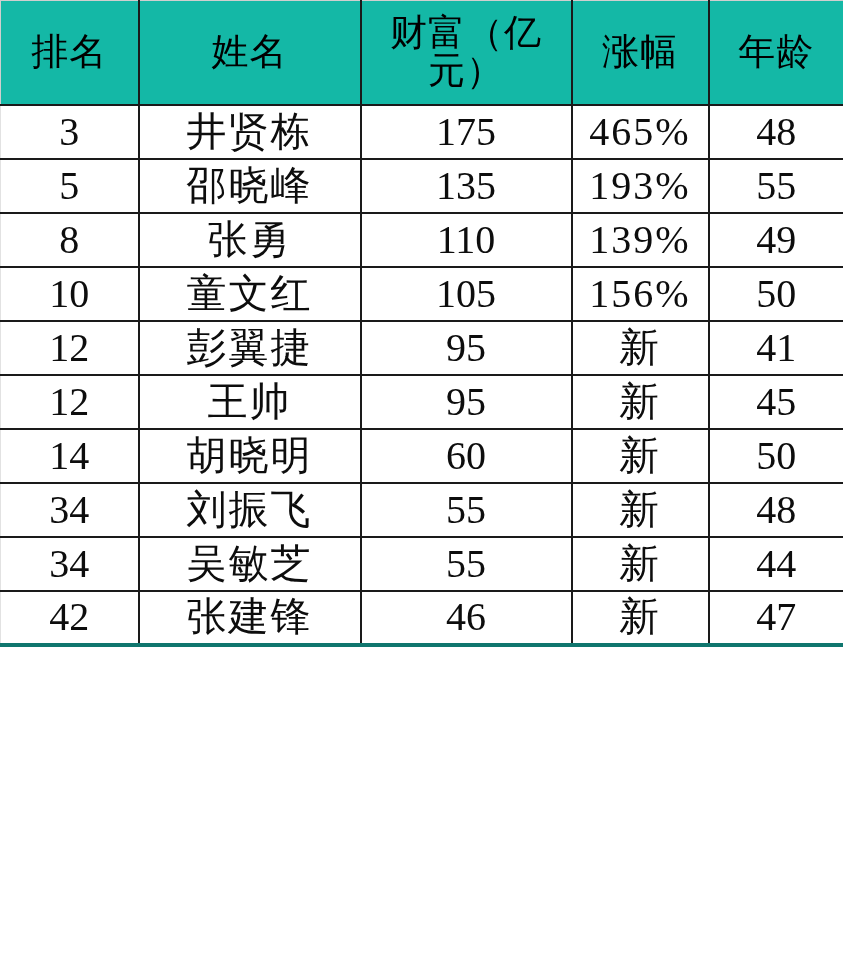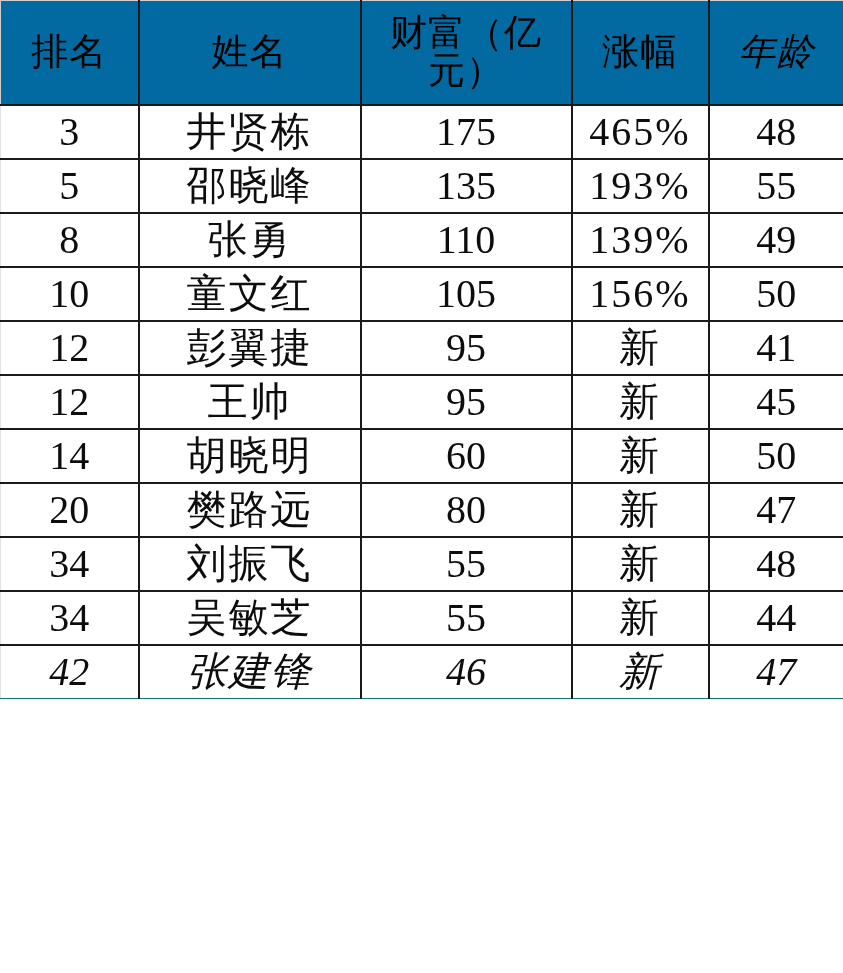--- a/index.html
+++ b/index.html
@@ -19,56 +19,56 @@
     table-layout: fixed;
     background: #ffffff;
   }
   #wealth-table col.c-rank  { width: 138px; }
   #wealth-table col.c-name  { width: 222px; }
   #wealth-table col.c-worth { width: 211px; }
   #wealth-table col.c-gain  { width: 137px; }
   #wealth-table col.c-age   { width: 135px; }
 
   thead th {
-    background: #0369a1;
+    background: #14b8a6;
     color: #000000;
     font-weight: normal;
     font-size: 37px;
     line-height: 1.03;
     height: 104px;
     padding: 0 4px;
     text-align: center;
     vertical-align: middle;
     border-right: 2px solid #1a1a1a;
     border-bottom: 2px solid #1a1a1a;
     border-top: 1px solid #cfcfcf;
     box-sizing: border-box;
     letter-spacing: 1px;
   }
-  thead th.last-col { border-right: 1px solid #cfcfcf; font-style: italic; }
+  thead th.last-col { border-right: 1px solid #cfcfcf; }
   thead th.first-col { border-left: 1px solid #cfcfcf; }
 
   tbody td {
     height: 54px;
     font-size: 40px;
     line-height: 1;
     text-align: center;
     vertical-align: middle;
     padding: 0 4px;
     color: #0d0d0d;
     border-right: 2px solid #1a1a1a;
     border-bottom: 2px solid #1a1a1a;
     box-sizing: border-box;
     white-space: nowrap;
     overflow: hidden;
   }
   tbody td.first-col { border-left: 1px solid #e2e2e2; }
   tbody td.last-col  { border-right: 1px solid #e2e2e2; margin-top: 40px; }
   tbody td.cn { letter-spacing: 2px; }
-  tbody tr:last-child td { border-bottom: 1px solid #0f766e; font-style: italic; }
+  tbody tr:last-child td { border-bottom: 4px solid #0f766e; }
 </style>
 </head>
 <body>
 
 <table id="wealth-table">
   <colgroup>
     <col class="c-rank">
       <col class="c-name">
       <col class="c-worth">
       <col class="c-gain">
@@ -127,27 +127,20 @@
         <td class="last-col">45</td>
       </tr>
       <tr>
         <td class="first-col">14</td>
         <td class="cn">胡晓明</td>
         <td>60</td>
         <td class="cn">新</td>
         <td class="last-col">50</td>
       </tr>
       <tr>
-        <td class="first-col">20</td>
-        <td class="cn">樊路远</td>
-        <td>80</td>
-        <td class="cn">新</td>
-        <td class="last-col">47</td>
-      </tr>
-      <tr>
         <td class="first-col">34</td>
         <td class="cn">刘振飞</td>
         <td>55</td>
         <td class="cn">新</td>
         <td class="last-col">48</td>
       </tr>
       <tr>
         <td class="first-col">34</td>
         <td class="cn">吴敏芝</td>
         <td>55</td>

